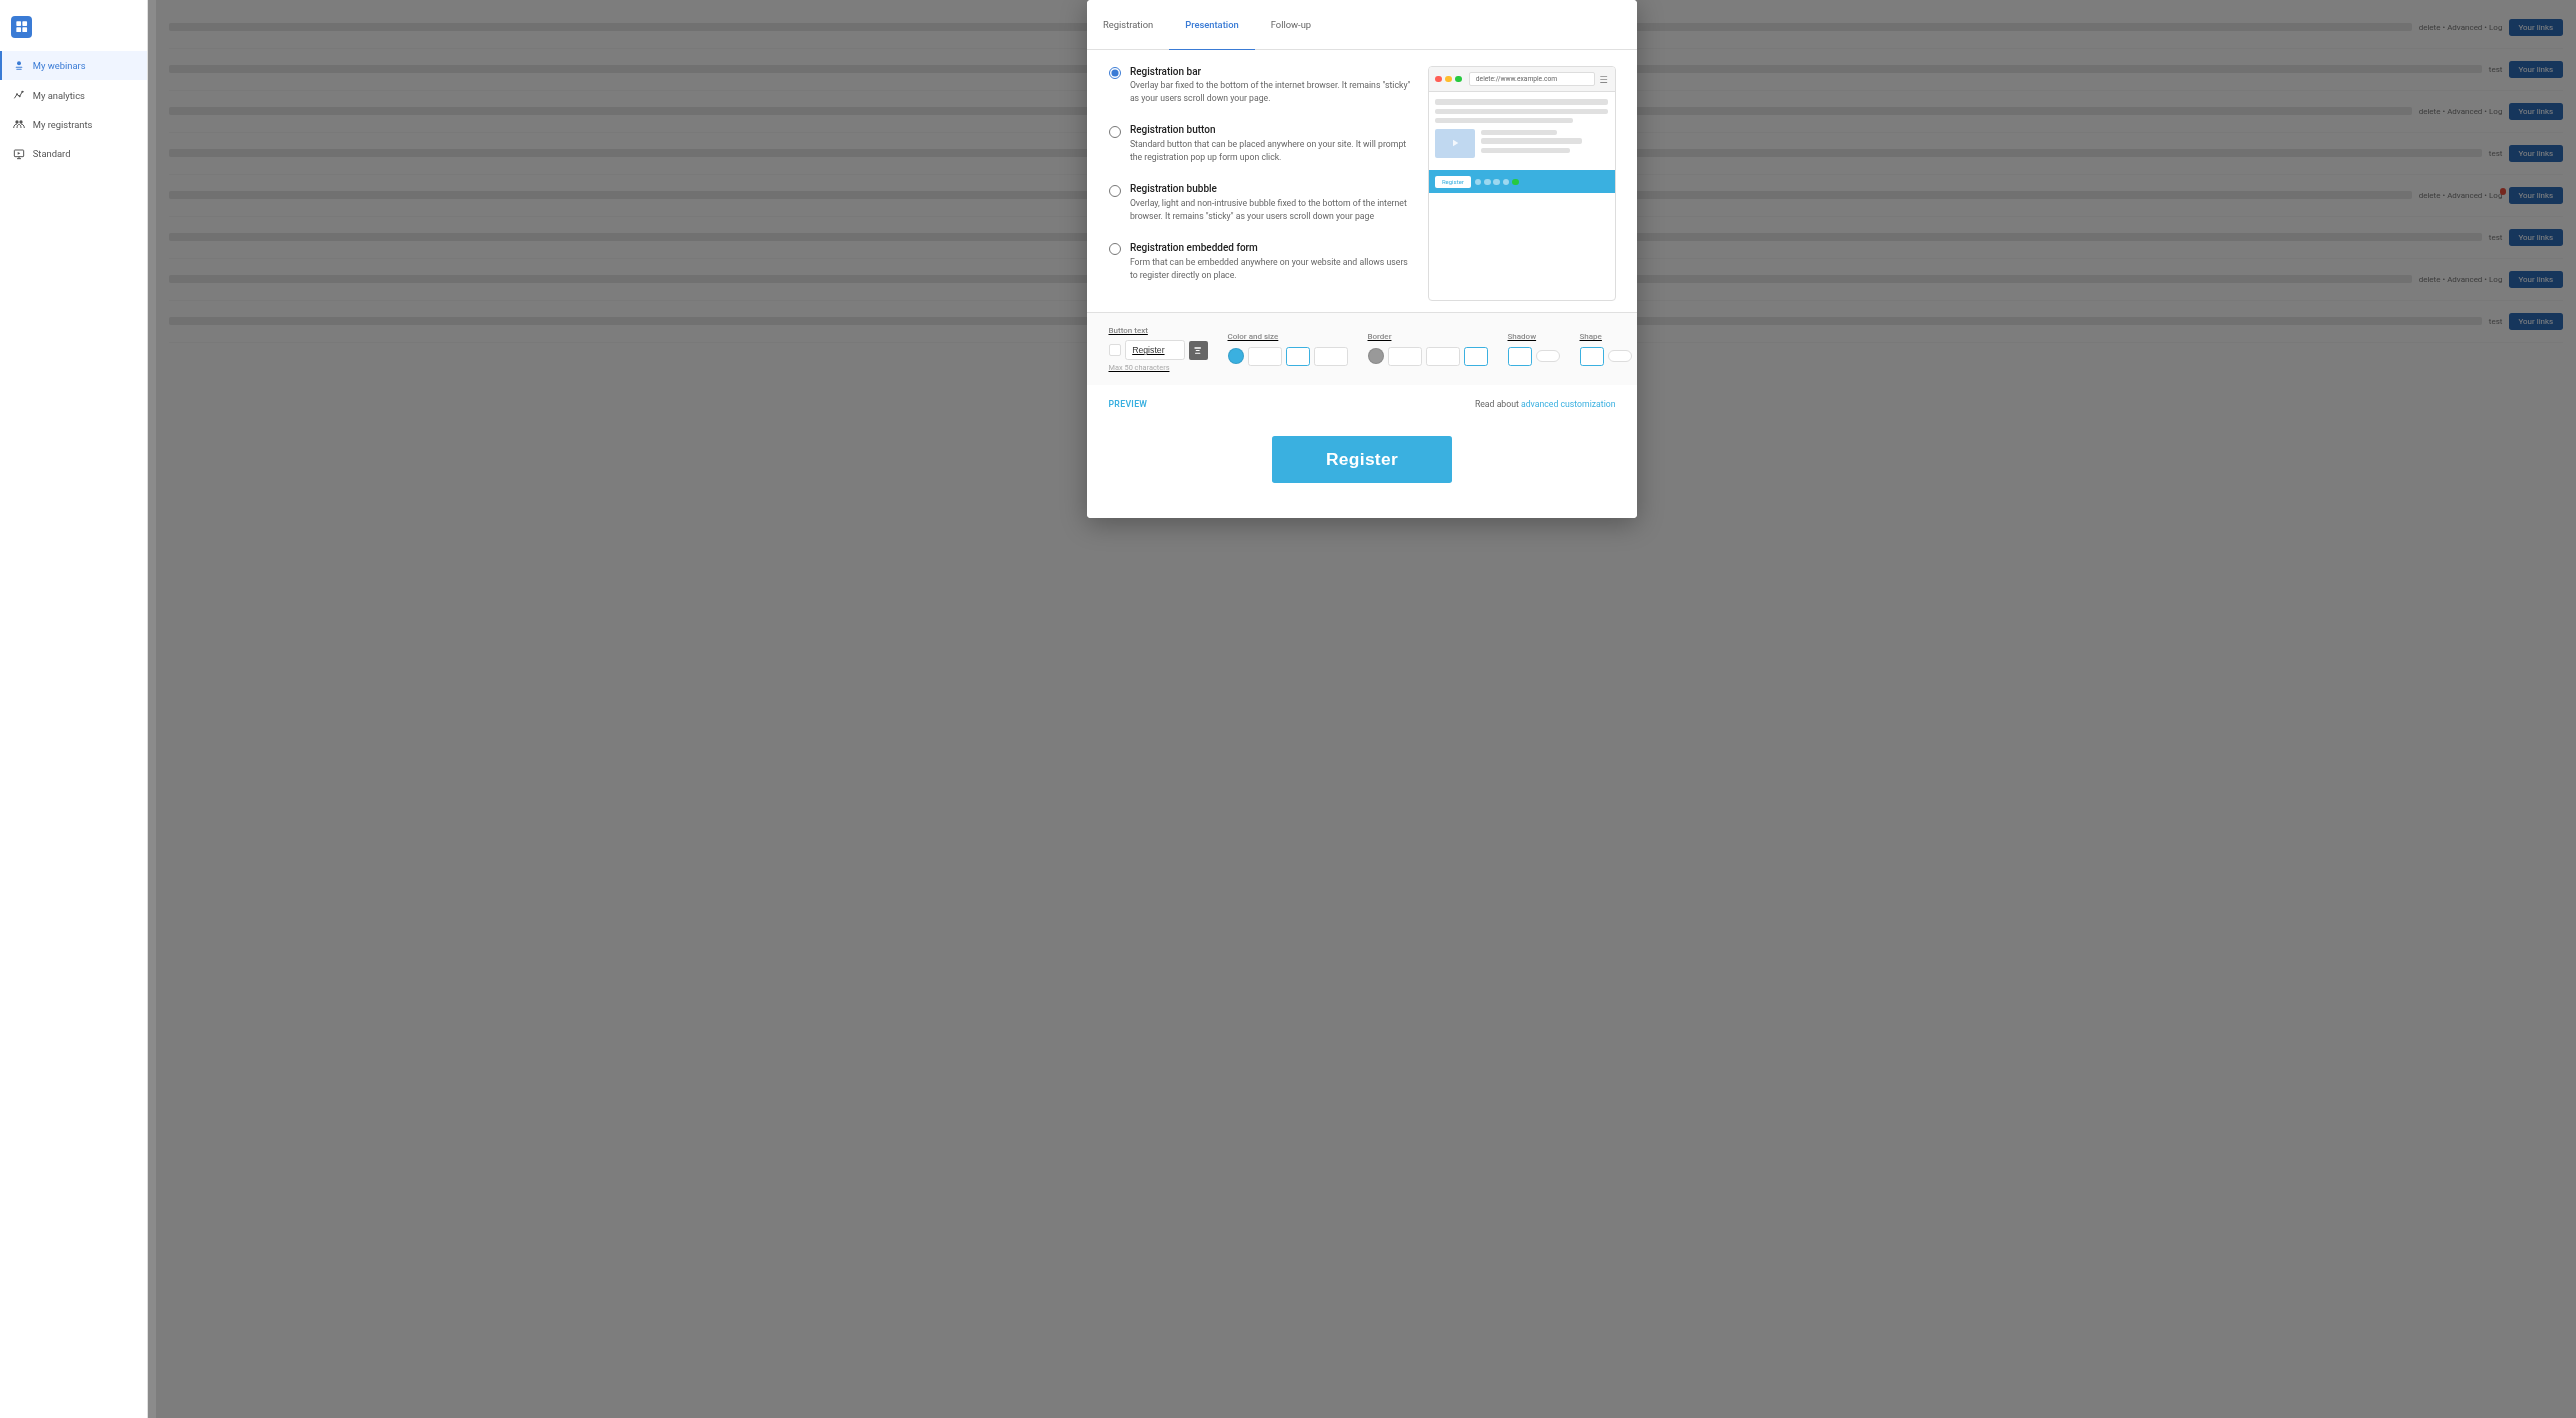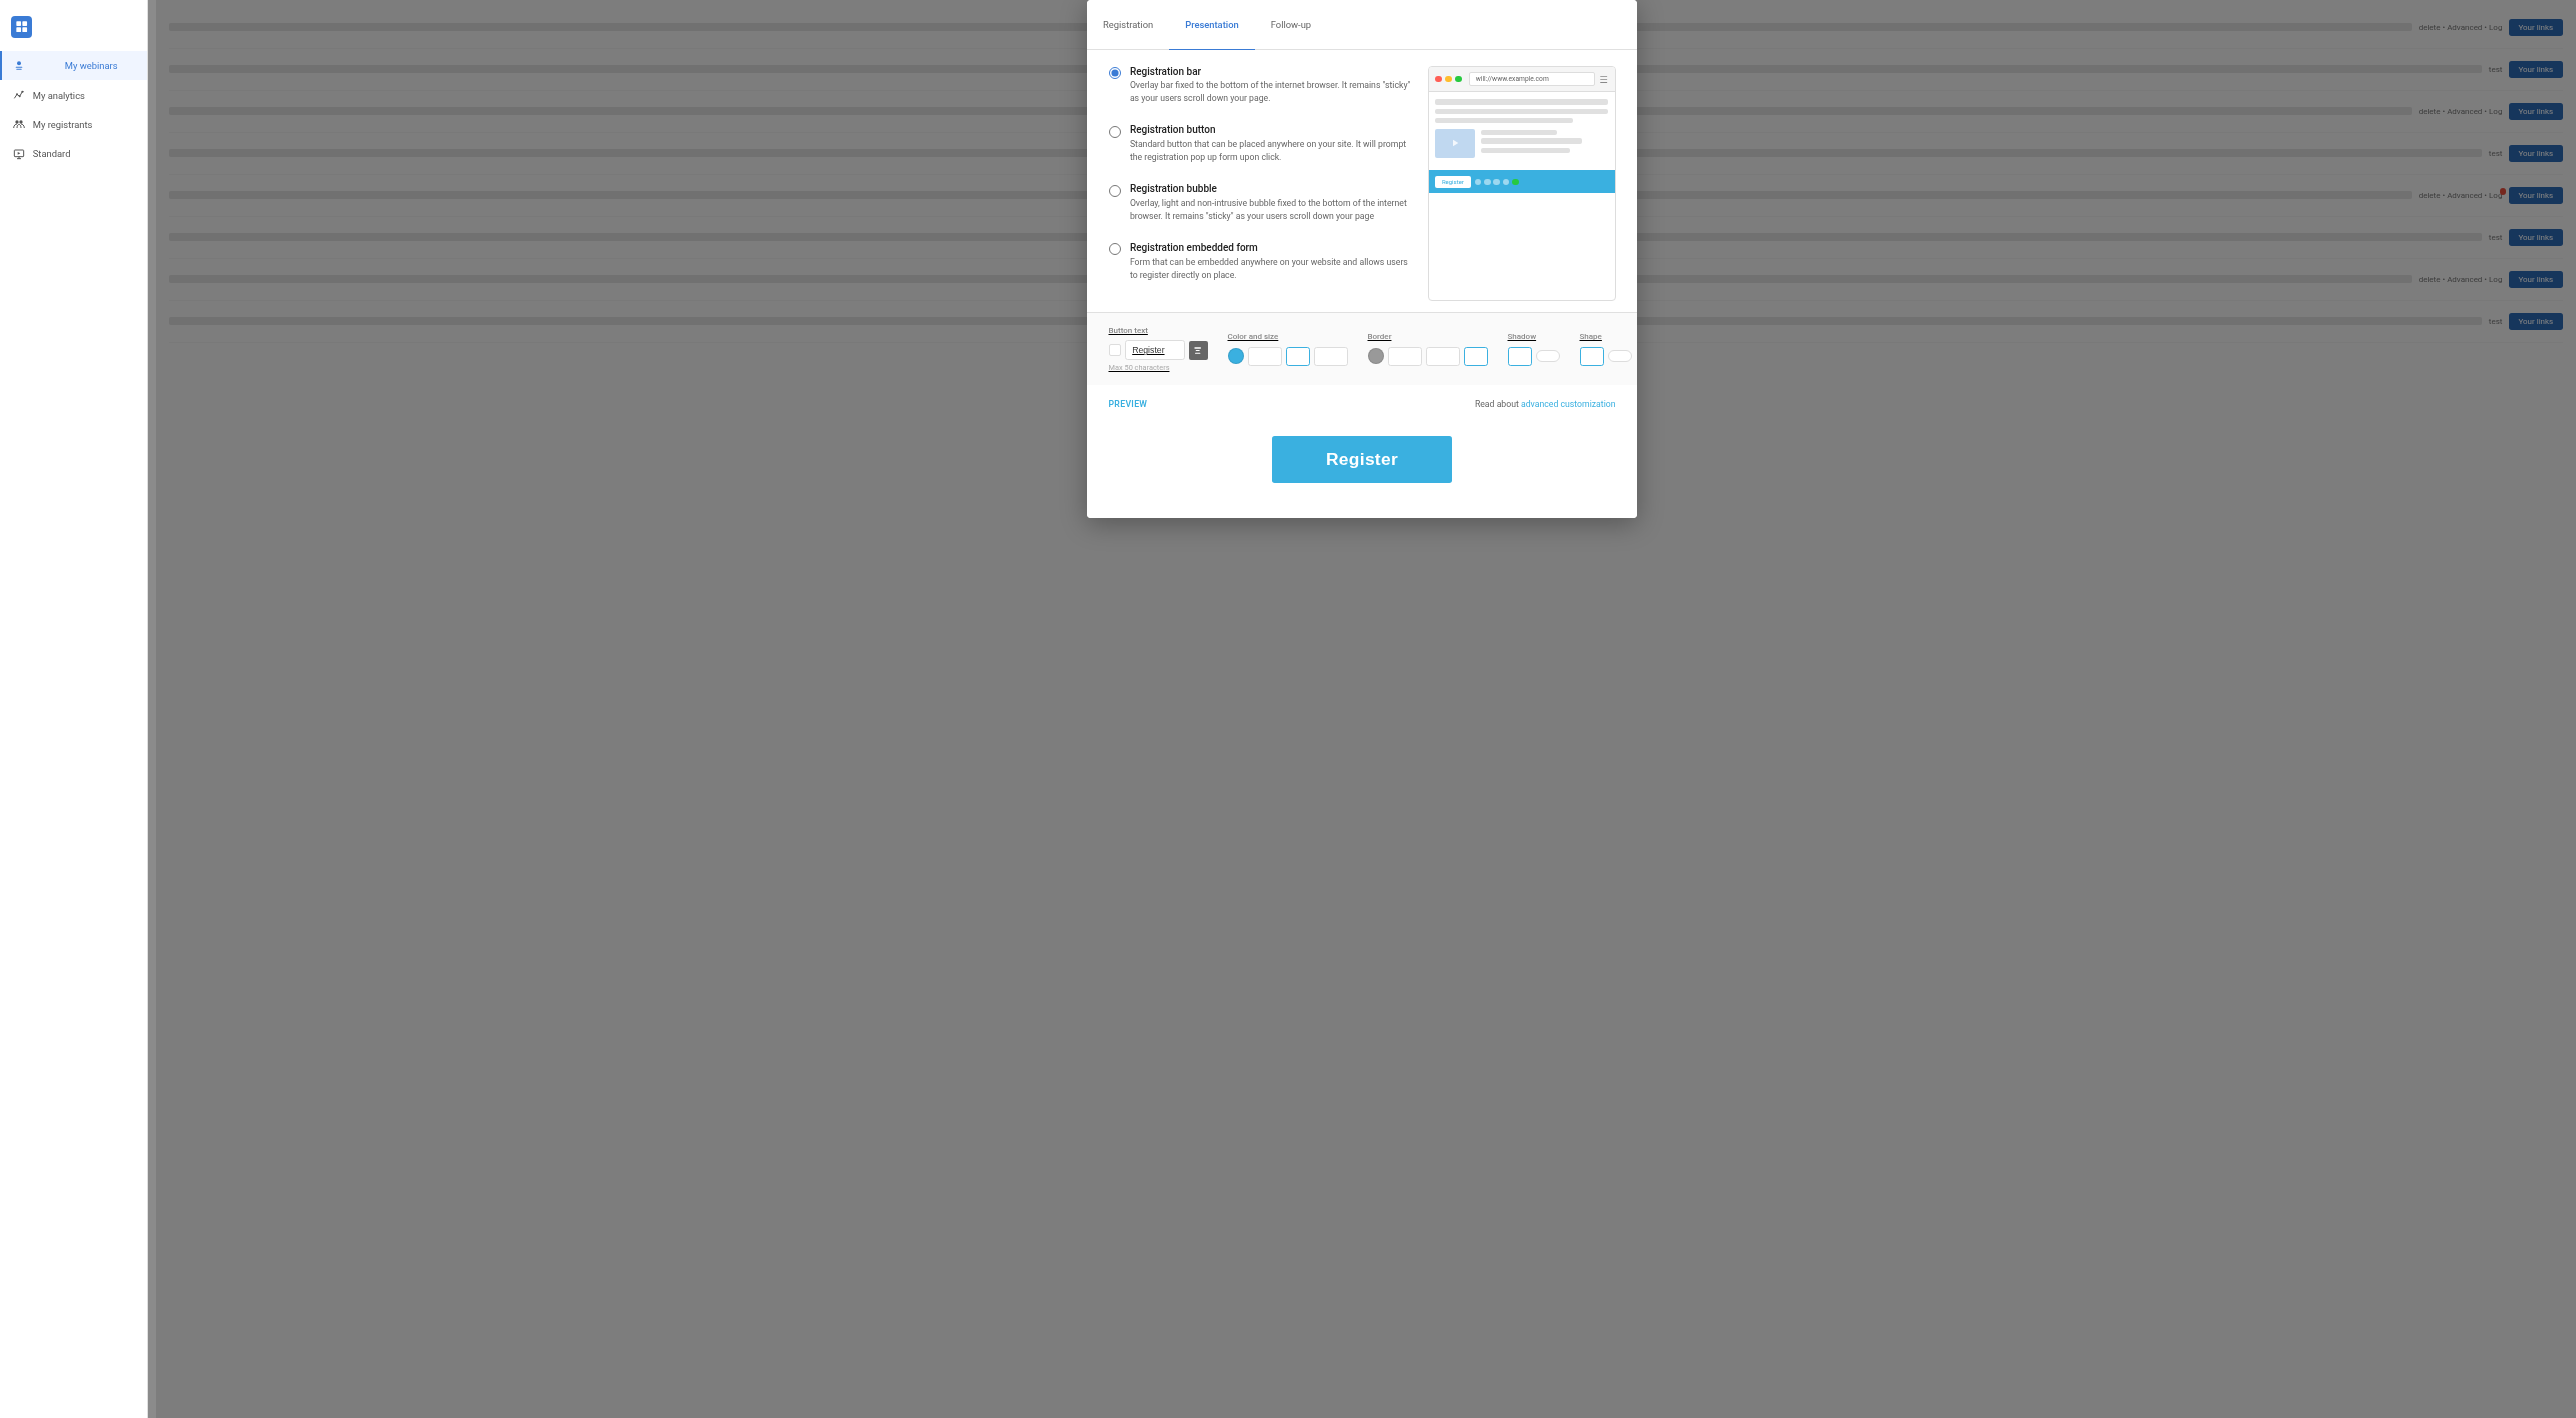--- a/index.html
+++ b/index.html
@@ -40,21 +40,20 @@
       padding: 8px 10.7px;
       cursor: pointer;
       color: #555;
       font-size: 10px;
       border-left: 2px solid transparent;
     }
     .sidebar-item.active {
       color: #3a7bd5;
       border-left: 2px solid #3a7bd5;
       background: #f0f5ff;
-      gap: 32px;
     }
     .sidebar-item-icon {
       margin-right: 6.7px;
       width: 13.4px;
       height: 13.4px;
       display: flex; align-items: center; justify-content: center;
       color: inherit;
     }
     .sidebar-item-label { font-size: 9.4px; }
 
@@ -573,21 +572,21 @@
                 <div class="reg-option-desc">Form that can be embedded anywhere on your website and allows users to register directly on place.</div>
               </div>
             </div>
           </div>
 
           <div class="preview-box">
             <div class="preview-browser-bar">
               <div class="browser-dot red"></div>
               <div class="browser-dot yellow"></div>
               <div class="browser-dot green"></div>
-              <div class="browser-url">will://www.example.com</div>
+              <div class="browser-url">delete://www.example.com</div>
               <div class="browser-menu">☰</div>
             </div>
             <div class="preview-content">
               <div class="preview-line full"></div>
               <div class="preview-line full"></div>
               <div class="preview-line medium"></div>
               <div class="preview-media-row">
                 <div class="preview-thumb">
                   <svg width="12" height="12" viewBox="0 0 18 18" fill="rgba(255,255,255,0.8)">
                     <polygon points="6,4 14,9 6,14"></polygon>

